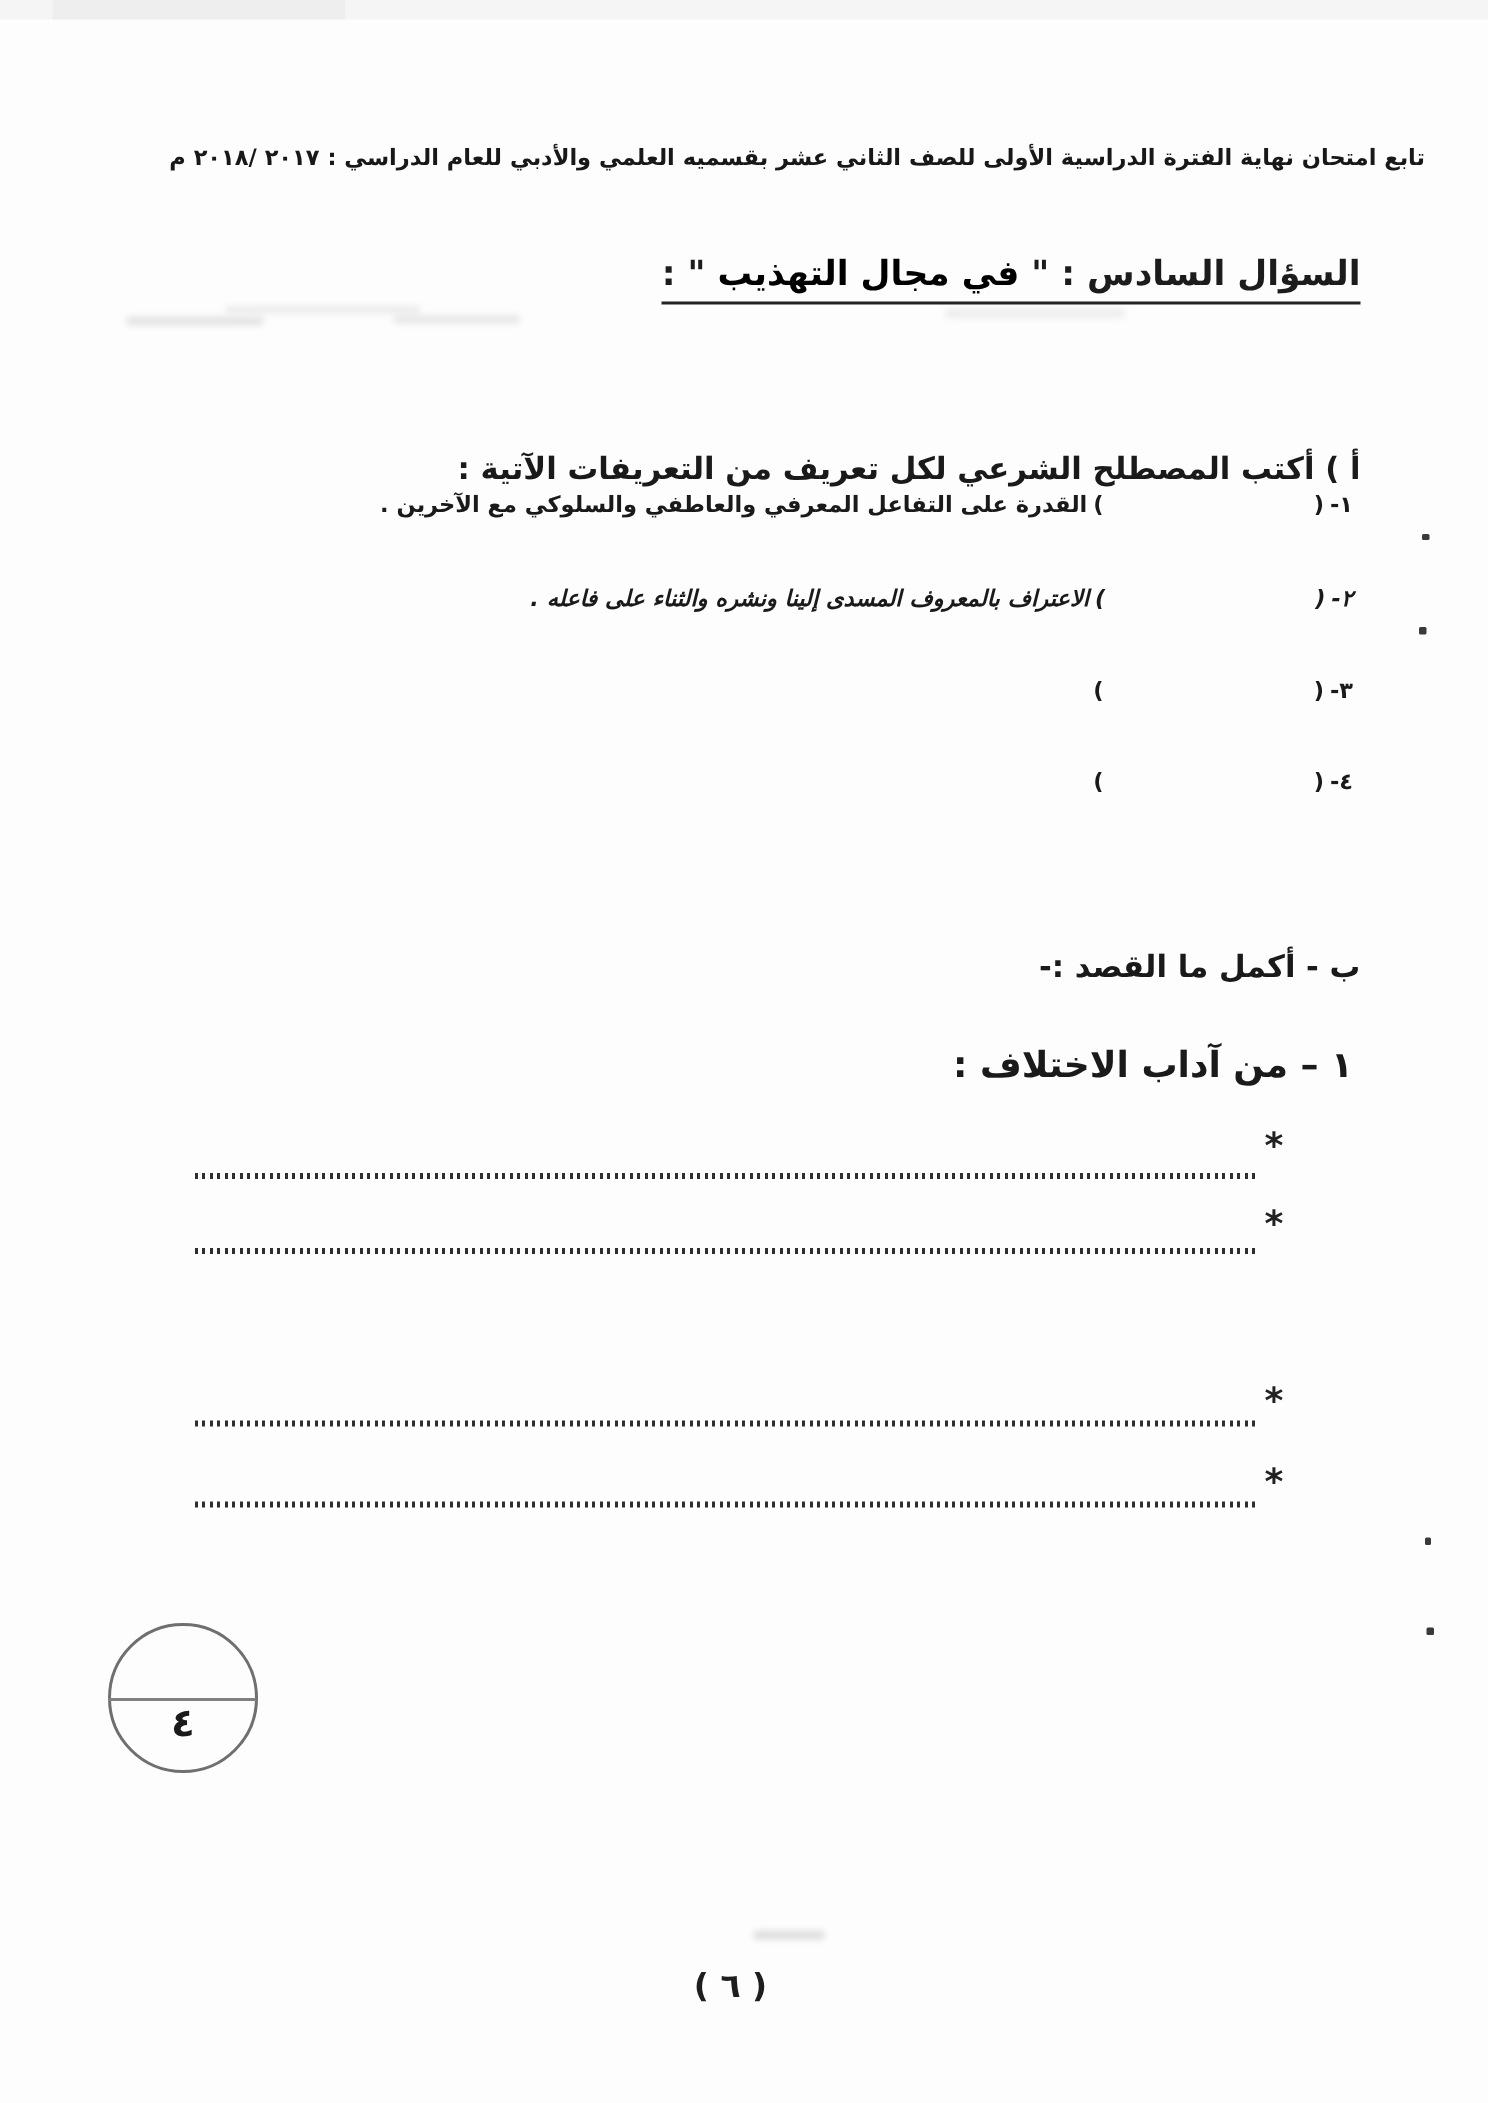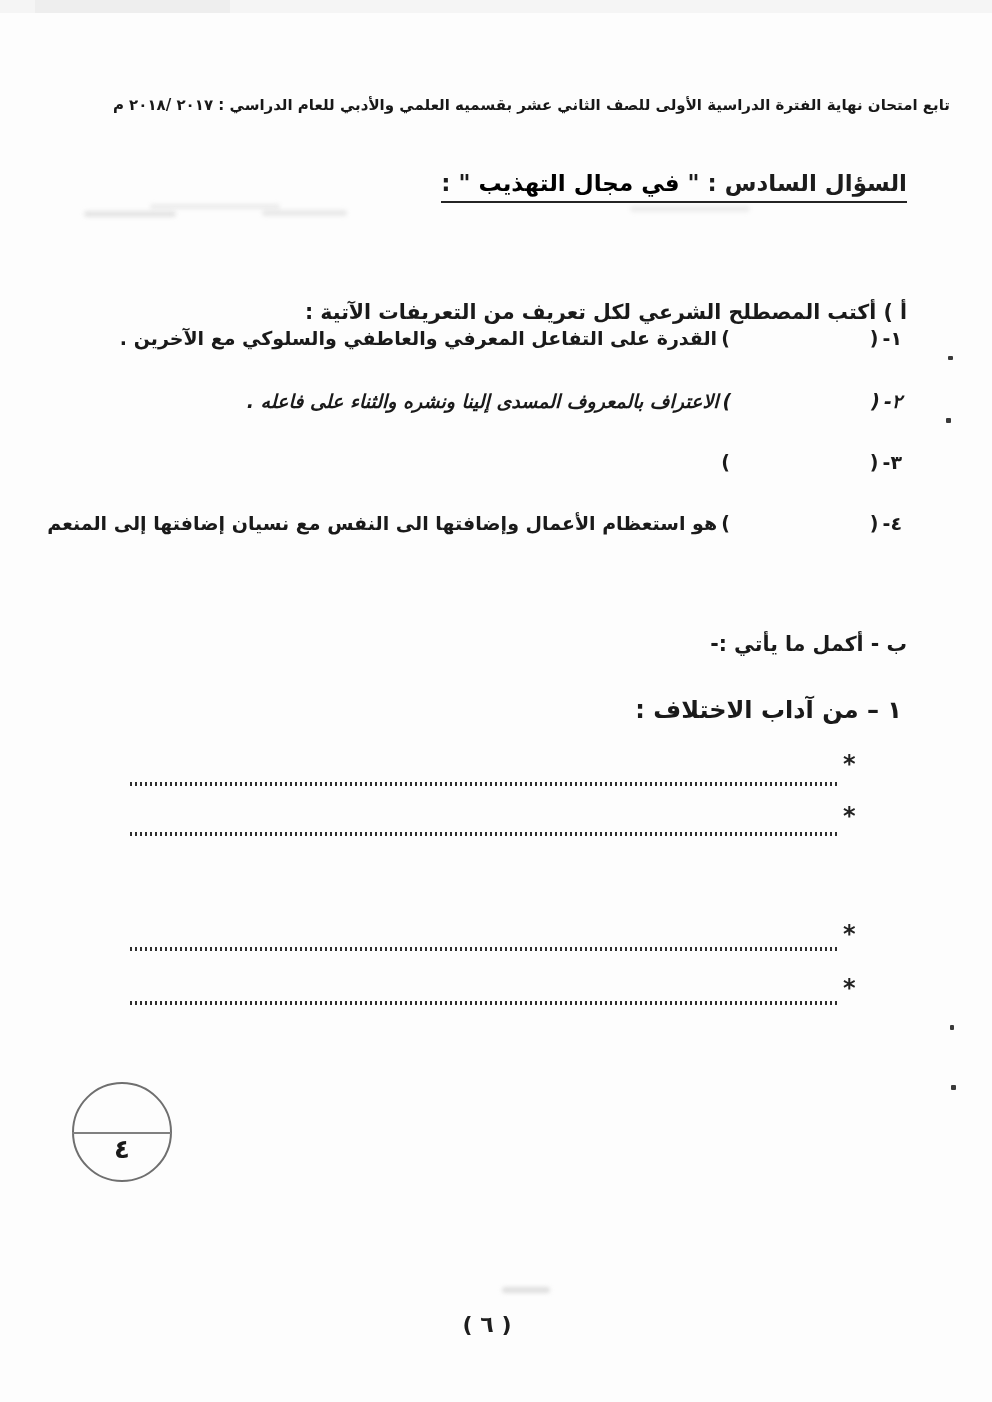--- a/index.html
+++ b/index.html
@@ -45,21 +45,21 @@
   .smudge.s4{left:630px;top:206px;width:120px;height:6px;opacity:.35;}
   .sec-heading{
     position:absolute;right:85px;
     font-size:20.5px;font-weight:bold;white-space:nowrap;color:#1a1a1a;
   }
   .sec-a-heading{top:256px;margin-top:44px;}
   .sec-b-heading{top:632px;}
   .def-item{
     position:absolute;right:88px;
     display:flex;flex-direction:row;align-items:flex-start;
-    font-size:19px;font-weight:bold;white-space:nowrap;color:#1a1a1a;
+    font-size:15px;font-weight:bold;white-space:nowrap;color:#1a1a1a;
   }
   .def-item .gap{display:inline-block;width:132px;}
   .def-item .paren{padding:0 4px;}
   .def-item .num{padding-right:2px;}
   .item-1{top:327px;}
   .item-2{top:390px;font-style:italic;}
   .item-3{top:451px;}
   .item-4{top:512px;}
   .b-question{
     position:absolute;
@@ -145,28 +145,27 @@
   </div>
 
   <div class="def-item item-3">
     <span class="paren ltr-lit">(</span>
     <span class="gap"></span>
     <span class="paren ltr-lit">)</span>
     <span class="num rtl">٣-</span>
   </div>
 
   <div class="def-item item-4">
-    <span class="def rtl">هو استعظام الأعمال وإضافتها الى النفس مع نسيان إضافتها إلى المنعم</span>
     <span class="paren ltr-lit">(</span>
     <span class="gap"></span>
     <span class="paren ltr-lit">)</span>
     <span class="num rtl">٤-</span>
   </div>
 
-  <div class="sec-heading sec-b-heading rtl">ب - أكمل ما يأتي :-</div>
+  <div class="sec-heading sec-b-heading rtl">ب - أكمل ما القصد :-</div>
 
   <div class="b-question b-q1 rtl">١ – من آداب الاختلاف :</div>
 
   <span class="ans-star star-1">*</span>
   <div class="ans-dots dots-1"></div>
 
   <span class="ans-star star-2">*</span>
   <div class="ans-dots dots-2"></div>
 
 

